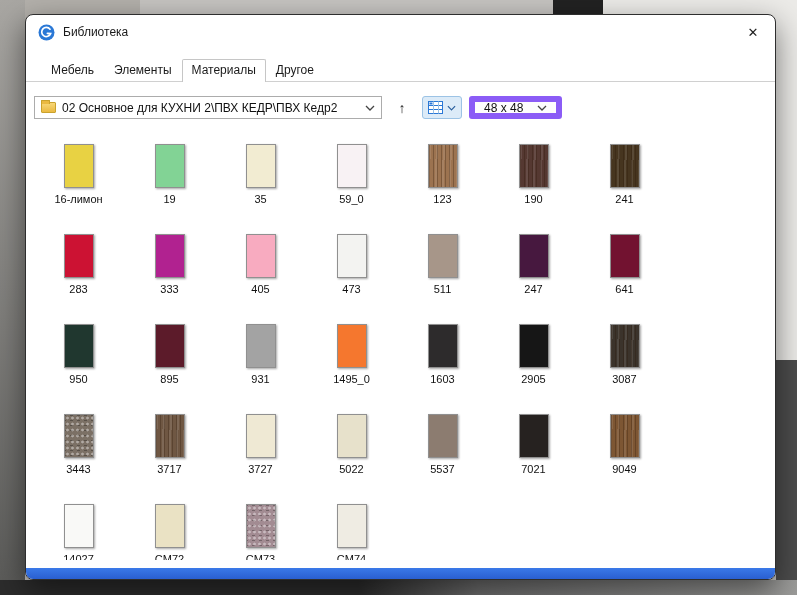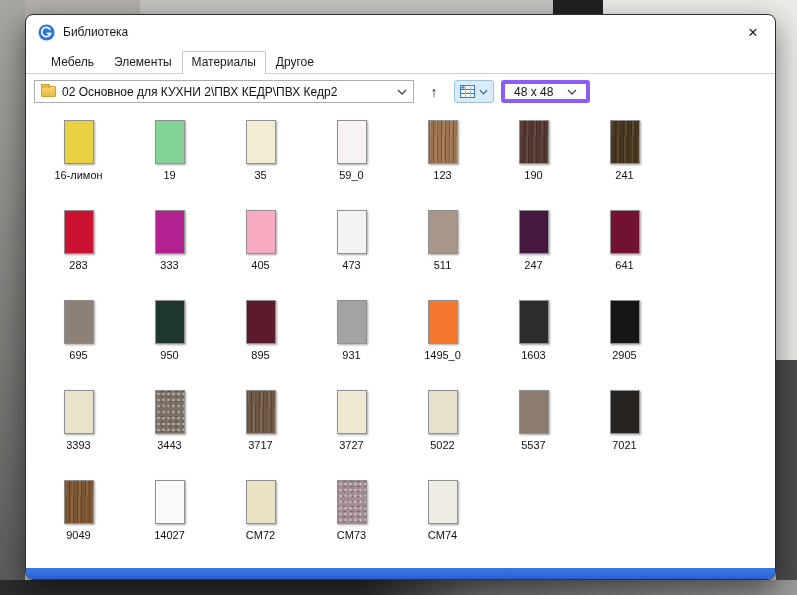--- a/index.html
+++ b/index.html
@@ -12,54 +12,54 @@
   .bg-rightwall { right:0; top:0; width:200px; height:360px; background:#ecebe8; }
   .bg-darkband  { left:553px; top:0; width:50px; height:14px; background:#222; }
   .bg-leftedge  { left:0; top:0; width:25px; height:595px; background:linear-gradient(#a9a7a3,#5a5a58); }
   .bg-bottom    { left:0; bottom:0; width:797px; height:15px; background:linear-gradient(90deg,#2c2c2c 0 45%,#6d6d6d 60%,#9b9b99); }
   .bg-rightlow  { right:0; top:360px; width:21px; height:235px; background:#4c4c4c; }
 
   .window {
     position:absolute; left:25px; top:14px; width:751px; height:566px;
     background:#fff; border:1px solid #2e2e2e; border-radius:8px;
     box-shadow:0 10px 30px rgba(0,0,0,.5);
-    display:flex; flex-direction:column; overflow:hidden;
+    display:flex; flex-direction:column; overflow:hidden;gap:8px;
   }
 
   .titlebar { height:34px; flex:0 0 34px; display:flex; align-items:center; padding:0 0 0 12px; }
   .app-icon { width:17px; height:17px; display:inline-flex; }
   .title { font-size:12px; color:#1a1a1a; margin-left:8px; }
   .close-btn { margin-left:auto; width:44px; height:34px; border:none; background:transparent;
                font-size:13px; color:#222; cursor:pointer; display:flex; align-items:center; justify-content:center; }
 
   .tabbar { display:flex; align-items:flex-end; padding:2px 6px 0 15px; height:25px; flex:0 0 25px;
             border-bottom:1px solid #d0d0d0; }
   .tab { font-size:12px; color:#1a1a1a; padding:3px 9px 4px; border:1px solid transparent;
          border-bottom:none; cursor:pointer; position:relative; }
   .tab.active { background:#fff; border-color:#c6c6c6; border-radius:2px 2px 0 0;
                 margin-bottom:-1px; padding-bottom:5px; }
 
   .toolbar { display:flex; align-items:center; gap:7px; padding:6px 8px 5px; flex:0 0 33px; }
-  .path-combo { width:380px; height:23px; background:#fff; border:1px solid #acacac;
+  .path-combo { width:348px; height:23px; background:#fff; border:1px solid #acacac;
                 display:flex; align-items:center; gap:6px; padding:0 6px; font-size:12px; color:#111; cursor:pointer; }
   .folder-icon { width:15px; height:11px; background:linear-gradient(#f8d778,#eab941);
                  border:1px solid #caa22d; border-radius:1px; position:relative; flex:0 0 15px; }
   .folder-icon::before { content:""; position:absolute; left:-1px; top:-3px; width:7px; height:3px;
                  background:#eab941; border:1px solid #caa22d; border-bottom:none; border-radius:1px 1px 0 0; }
   .path-text { white-space:nowrap; overflow:hidden; text-overflow:ellipsis; flex:1; }
   .chev { flex:0 0 auto; display:inline-flex; }
 
   .up-btn { width:26px; height:23px; border:none; background:transparent; font-size:14px; color:#222;
             cursor:pointer; border-radius:3px; }
 
   .view-btn { height:23px; padding:0 5px; display:flex; align-items:center; gap:4px;
               background:#dcebf8; border:1px solid #9cc3e5; border-radius:3px; cursor:pointer; }
 
   .size-combo { height:23px; padding:0 9px; display:flex; align-items:center; gap:14px;
-                border:4px solid #8b5cf6; border-radius:3px; font-size:12px; color:#111;
+                border:6px solid #8b5cf6; border-radius:3px; font-size:12px; color:#111;
                 background:#fdfdfd; cursor:pointer; }
 
   .grid { display:grid; grid-template-columns:repeat(7,91px); grid-auto-rows:90px;
           padding:12px 0 0 7px; flex:1 1 auto; overflow:hidden; }
   .cell { display:flex; flex-direction:column; align-items:center; cursor:pointer; }
   .swatch { width:30px; height:44px; border:1px solid #909090;
             box-shadow:1px 1px 2px rgba(0,0,0,.35); }
   .swatch.wood { background-image:
       repeating-linear-gradient(90deg, rgba(40,20,5,.28) 0 1px, rgba(255,255,255,0) 1px 4px),
       repeating-linear-gradient(92deg, rgba(255,255,255,.10) 0 2px, rgba(255,255,255,0) 2px 7px); }
@@ -194,24 +194,20 @@
         </div>
         <div class="cell">
           <div class="swatch" style="background-color: rgb(71, 24, 63);"></div>
           <div class="swatch-label">247</div>
         </div>
         <div class="cell">
           <div class="swatch" style="background-color: rgb(114, 18, 48);"></div>
           <div class="swatch-label">641</div>
         </div>
         <div class="cell">
-          <div class="swatch" style="background-color: rgb(140, 129, 119);"></div>
-          <div class="swatch-label">695</div>
-        </div>
-        <div class="cell">
           <div class="swatch" style="background-color: rgb(32, 55, 47);"></div>
           <div class="swatch-label">950</div>
         </div>
         <div class="cell">
           <div class="swatch" style="background-color: rgb(92, 27, 42);"></div>
           <div class="swatch-label">895</div>
         </div>
         <div class="cell">
           <div class="swatch" style="background-color: rgb(163, 163, 163);"></div>
           <div class="swatch-label">931</div>
@@ -222,22 +218,22 @@
         </div>
         <div class="cell">
           <div class="swatch" style="background-color: rgb(45, 43, 44);"></div>
           <div class="swatch-label">1603</div>
         </div>
         <div class="cell">
           <div class="swatch" style="background-color: rgb(22, 22, 22);"></div>
           <div class="swatch-label">2905</div>
         </div>
         <div class="cell">
-          <div class="swatch" style="background-color: rgb(233, 227, 202);"></div>
-          <div class="swatch-label">3393</div>
+          <div class="swatch wood" style="background-color: rgb(59, 51, 43);"></div>
+          <div class="swatch-label">3087</div>
         </div>
         <div class="cell">
           <div class="swatch speckle" style="background-color: rgb(123, 112, 101);"></div>
           <div class="swatch-label">3443</div>
         </div>
         <div class="cell">
           <div class="swatch wood" style="background-color: rgb(111, 87, 67);"></div>
           <div class="swatch-label">3717</div>
         </div>
         <div class="cell">

